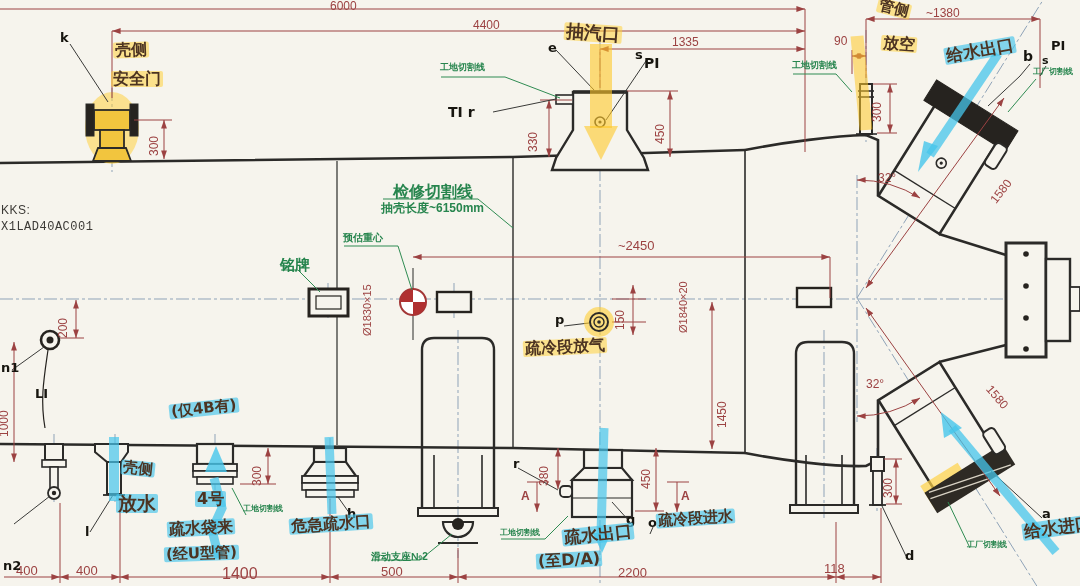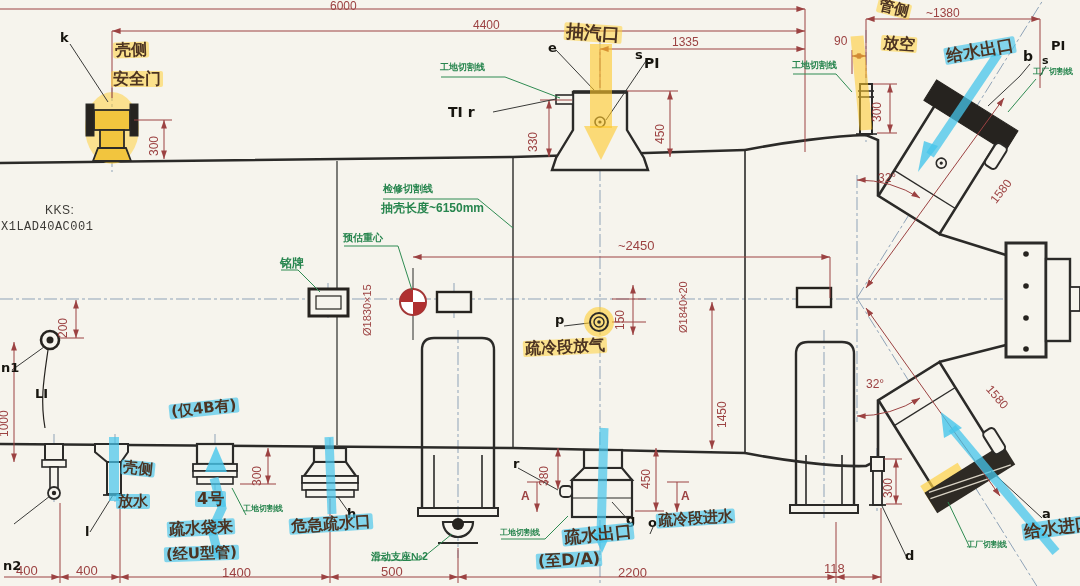--- a/index.html
+++ b/index.html
@@ -311,21 +311,21 @@
     <polygon points="962,428 944,438 941,412" fill="rgba(70,197,235,0.8)"></polygon>
   </g>
 
   <g>
     <circle cx="599" cy="322" r="9" fill="none" stroke="#2b2a28" stroke-width="2"></circle>
     <circle cx="599" cy="322" r="5" fill="none" stroke="#2b2a28" stroke-width="1.4"></circle>
     <circle cx="599" cy="322" r="1.8" fill="#2b2a28"></circle>
   </g>
 </svg>
 
-<span class="t kks" style="left:1px;top:204px;padding-left:44px;">KKS:</span>
+<span class="t kks" style="left:1px;top:204px;">KKS:</span>
 <span class="t kks" style="left:1px;top:221px;font-family:Liberation Mono, monospace;">X1LAD40AC001</span>
 
 <span class="t dim" style="left:330px;top:0;">6000</span>
 <span class="t dim" style="left:425px;top:19px;margin-left:48px;">4400</span>
 <span class="t dim" style="left:672px;top:36px;">1335</span>
 <span class="t dim" style="left:834px;top:35px;">90</span>
 <span class="t dim" style="left:926px;top:7px;">~1380</span>
 <span class="t dim dimv" style="left:148px;top:156px;">300</span>
 <span class="t dim dimv" style="left:527px;top:152px;">330</span>
 <span class="t dim dimv" style="left:654px;top:144px;">450</span>
@@ -342,21 +342,21 @@
 <span class="t dim" style="left:993px;top:383px;transform:rotate(49deg);transform-origin:0 0;">1580</span>
 <span class="t dim dimv" style="left:57px;top:338px;">200</span>
 <span class="t dim dimv" style="left:-2px;top:437px;">1000</span>
 
 <span class="t dim dimv" style="left:251px;top:486px;">300</span>
 <span class="t dim dimv" style="left:538px;top:486px;">380</span>
 <span class="t dim dimv" style="left:640px;top:489px;">450</span>
 <span class="t dim dimv" style="left:882px;top:498px;">300</span>
 <span class="t dim" style="left:16px;top:564px;font-size:13px;">400</span>
 <span class="t dim" style="left:76px;top:564px;font-size:13px;">400</span>
-<span class="t dim" style="left:222px;top:566px;font-size:13px;">1400</span>
+<span class="t dim" style="left:222px;top:566px;font-size:16px;">1400</span>
 <span class="t dim" style="left:381px;top:565px;font-size:13px;">500</span>
 <span class="t dim" style="left:618px;top:566px;font-size:13px;">2200</span>
 <span class="t dim" style="left:824px;top:562px;font-size:13px;">118</span>
 <span class="t dim" style="left:521px;top:490px;font-weight:700;">A</span>
 <span class="t dim" style="left:681px;top:490px;font-weight:700;">A</span>
 
 <span class="t lbl" style="left:60px;top:31px;">k</span>
 <span class="t lbl" style="left:548px;top:41px;">e</span>
 <span class="t lbl" style="left:635px;top:48px;">s</span>
 <span class="t lbl" style="left:644px;top:56px;font-size:14px;">PI</span>
@@ -375,36 +375,36 @@
 <span class="t lbl" style="left:905px;top:549px;">d</span>
 <span class="t lbl" style="left:1042px;top:507px;">a</span>
 <span class="t lbl" style="left:555px;top:313px;">p</span>
 
 <span class="t grn" style="left:440px;top:63px;">工地切割线</span>
 <span class="t grn" style="left:792px;top:61px;">工地切割线</span>
 <span class="t grn" style="left:243px;top:505px;font-size:8px;">工地切割线</span>
 <span class="t grn" style="left:500px;top:529px;font-size:8px;">工地切割线</span>
 <span class="t grn" style="left:1033px;top:68px;font-size:8px;">工厂切割线</span>
 <span class="t grn" style="left:967px;top:541px;font-size:8px;">工厂切割线</span>
-<span class="t grn" style="left:383px;top:184px;font-size:10px;">检修切割线</span>
+<span class="t grn" style="left:393px;top:184px;font-size:16px;">检修切割线</span>
 <span class="t grn" style="left:381px;top:202px;font-size:12px;">抽壳长度~6150mm</span>
 <span class="t grn" style="left:343px;top:233px;font-size:10px;">预估重心</span>
-<span class="t grn" style="left:280px;top:257px;font-size:12px;">铭牌</span>
+<span class="t grn" style="left:280px;top:257px;font-size:15px;">铭牌</span>
 <span class="t grn" style="left:371px;top:552px;font-size:10px;">滑动支座№2</span>
 
 <span class="t hw hy" style="left:113px;top:42px;font-size:16px;transform:rotate(-2deg);">壳侧</span>
 <span class="t hw hy" style="left:111px;top:71px;font-size:16px;">安全门</span>
 <span class="t hw hy" style="left:564px;top:24px;font-size:18px;transform:rotate(4deg);">抽汽口</span>
 <span class="t hw hy" style="left:877px;top:1px;font-size:15px;transform:rotate(14deg);">管侧</span>
 <span class="t hw hy" style="left:881px;top:36px;font-size:16px;transform:rotate(4deg);">放空</span>
 <span class="t hw hy" style="left:523px;top:339px;font-size:16px;transform:rotate(-3deg);">疏冷段放气</span>
 
 <span class="t hw hb" style="left:944px;top:42px;font-size:17px;transform:rotate(-10deg);">给水出口</span>
 <span class="t hw hb" style="left:121px;top:461px;font-size:15px;transform:rotate(6deg);">壳侧</span>
-<span class="t hw hb" style="left:116px;top:494px;font-size:15px;">放水</span>
+<span class="t hw hb" style="left:116px;top:494px;font-size:19px;">放水</span>
 <span class="t hw hb" style="left:169px;top:401px;font-size:15px;transform:rotate(-6deg);">(仅4B有)</span>
 <span class="t hw hb" style="left:195px;top:491px;font-size:16px;">4号</span>
 <span class="t hw hb" style="left:167px;top:520px;font-size:16px;transform:rotate(-3deg);">疏水袋来</span>
 <span class="t hw hb" style="left:164px;top:546px;font-size:15px;transform:rotate(-2deg);">(经U型管)</span>
 <span class="t hw hb" style="left:289px;top:516px;font-size:16px;transform:rotate(-4deg);">危急疏水口</span>
 <span class="t hw hb" style="left:562px;top:526px;font-size:17px;transform:rotate(-6deg);">疏水出口</span>
 <span class="t hw hb" style="left:536px;top:552px;font-size:16px;transform:rotate(-3deg);">(至D/A)</span>
 <span class="t hw hb" style="left:656px;top:511px;font-size:15px;transform:rotate(-4deg);">疏冷段进水</span>
 <span class="t hw hb" style="left:1022px;top:519px;font-size:17px;transform:rotate(-8deg);">给水进口</span>
 

